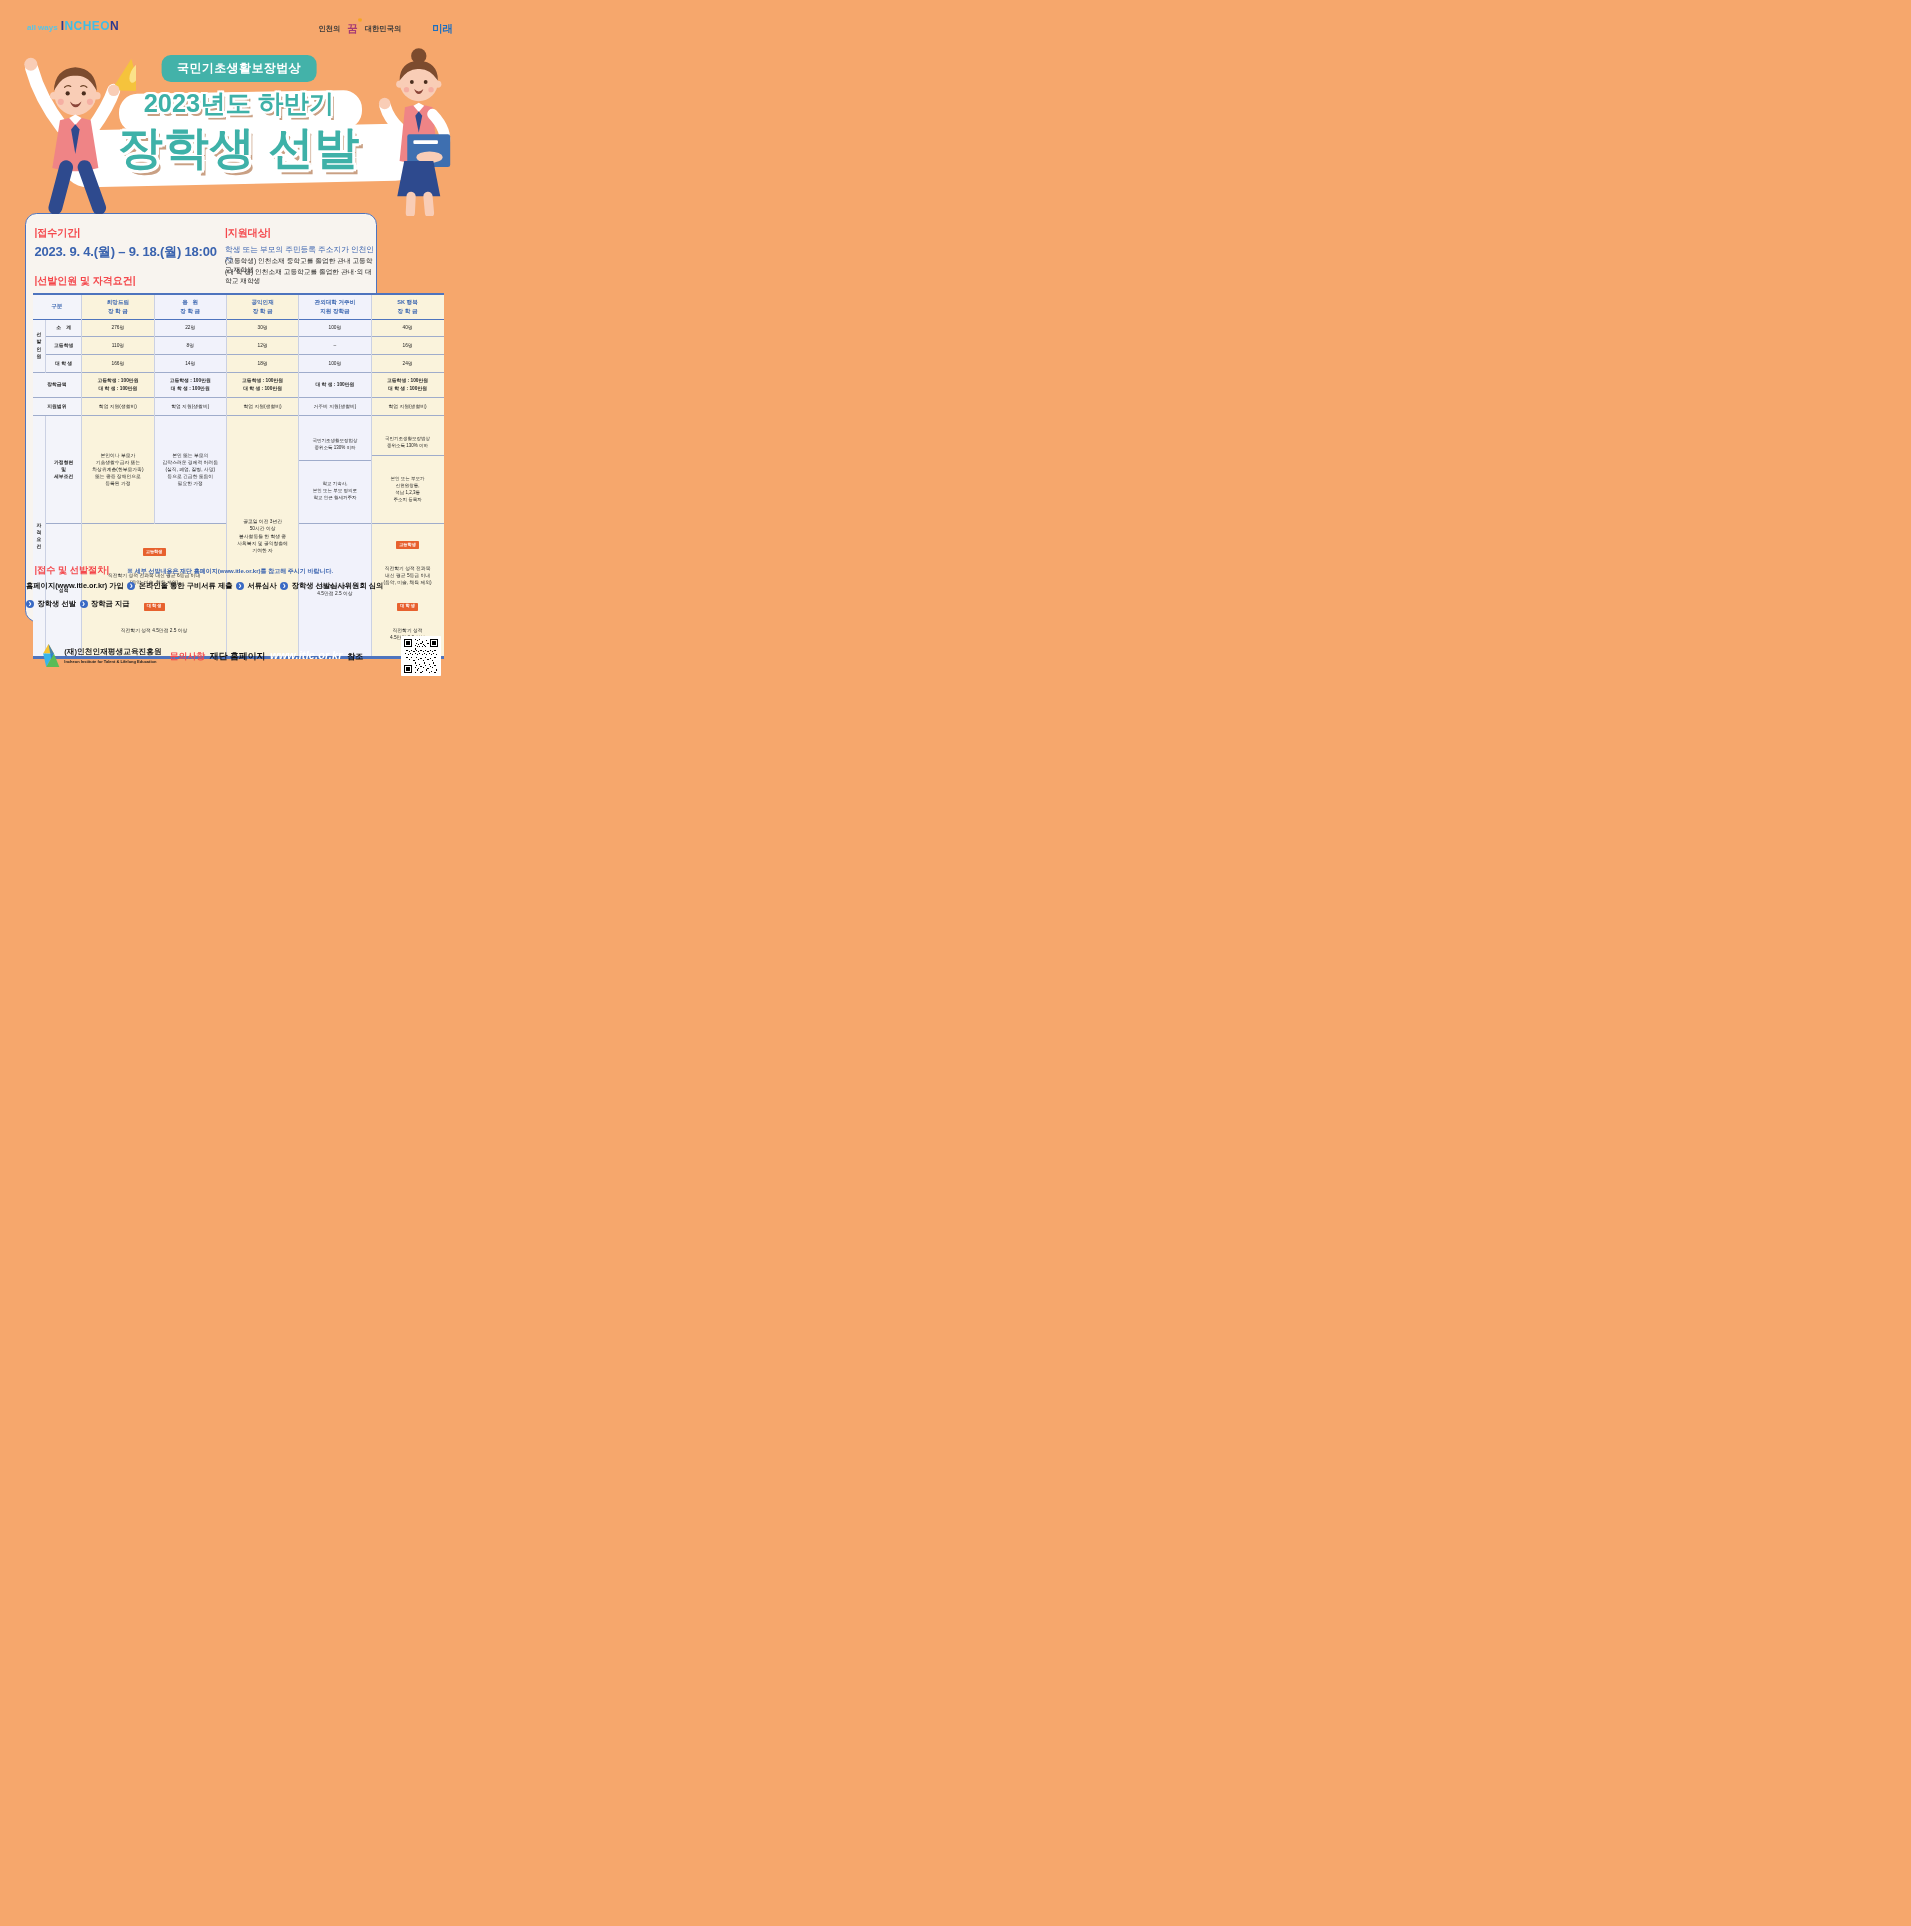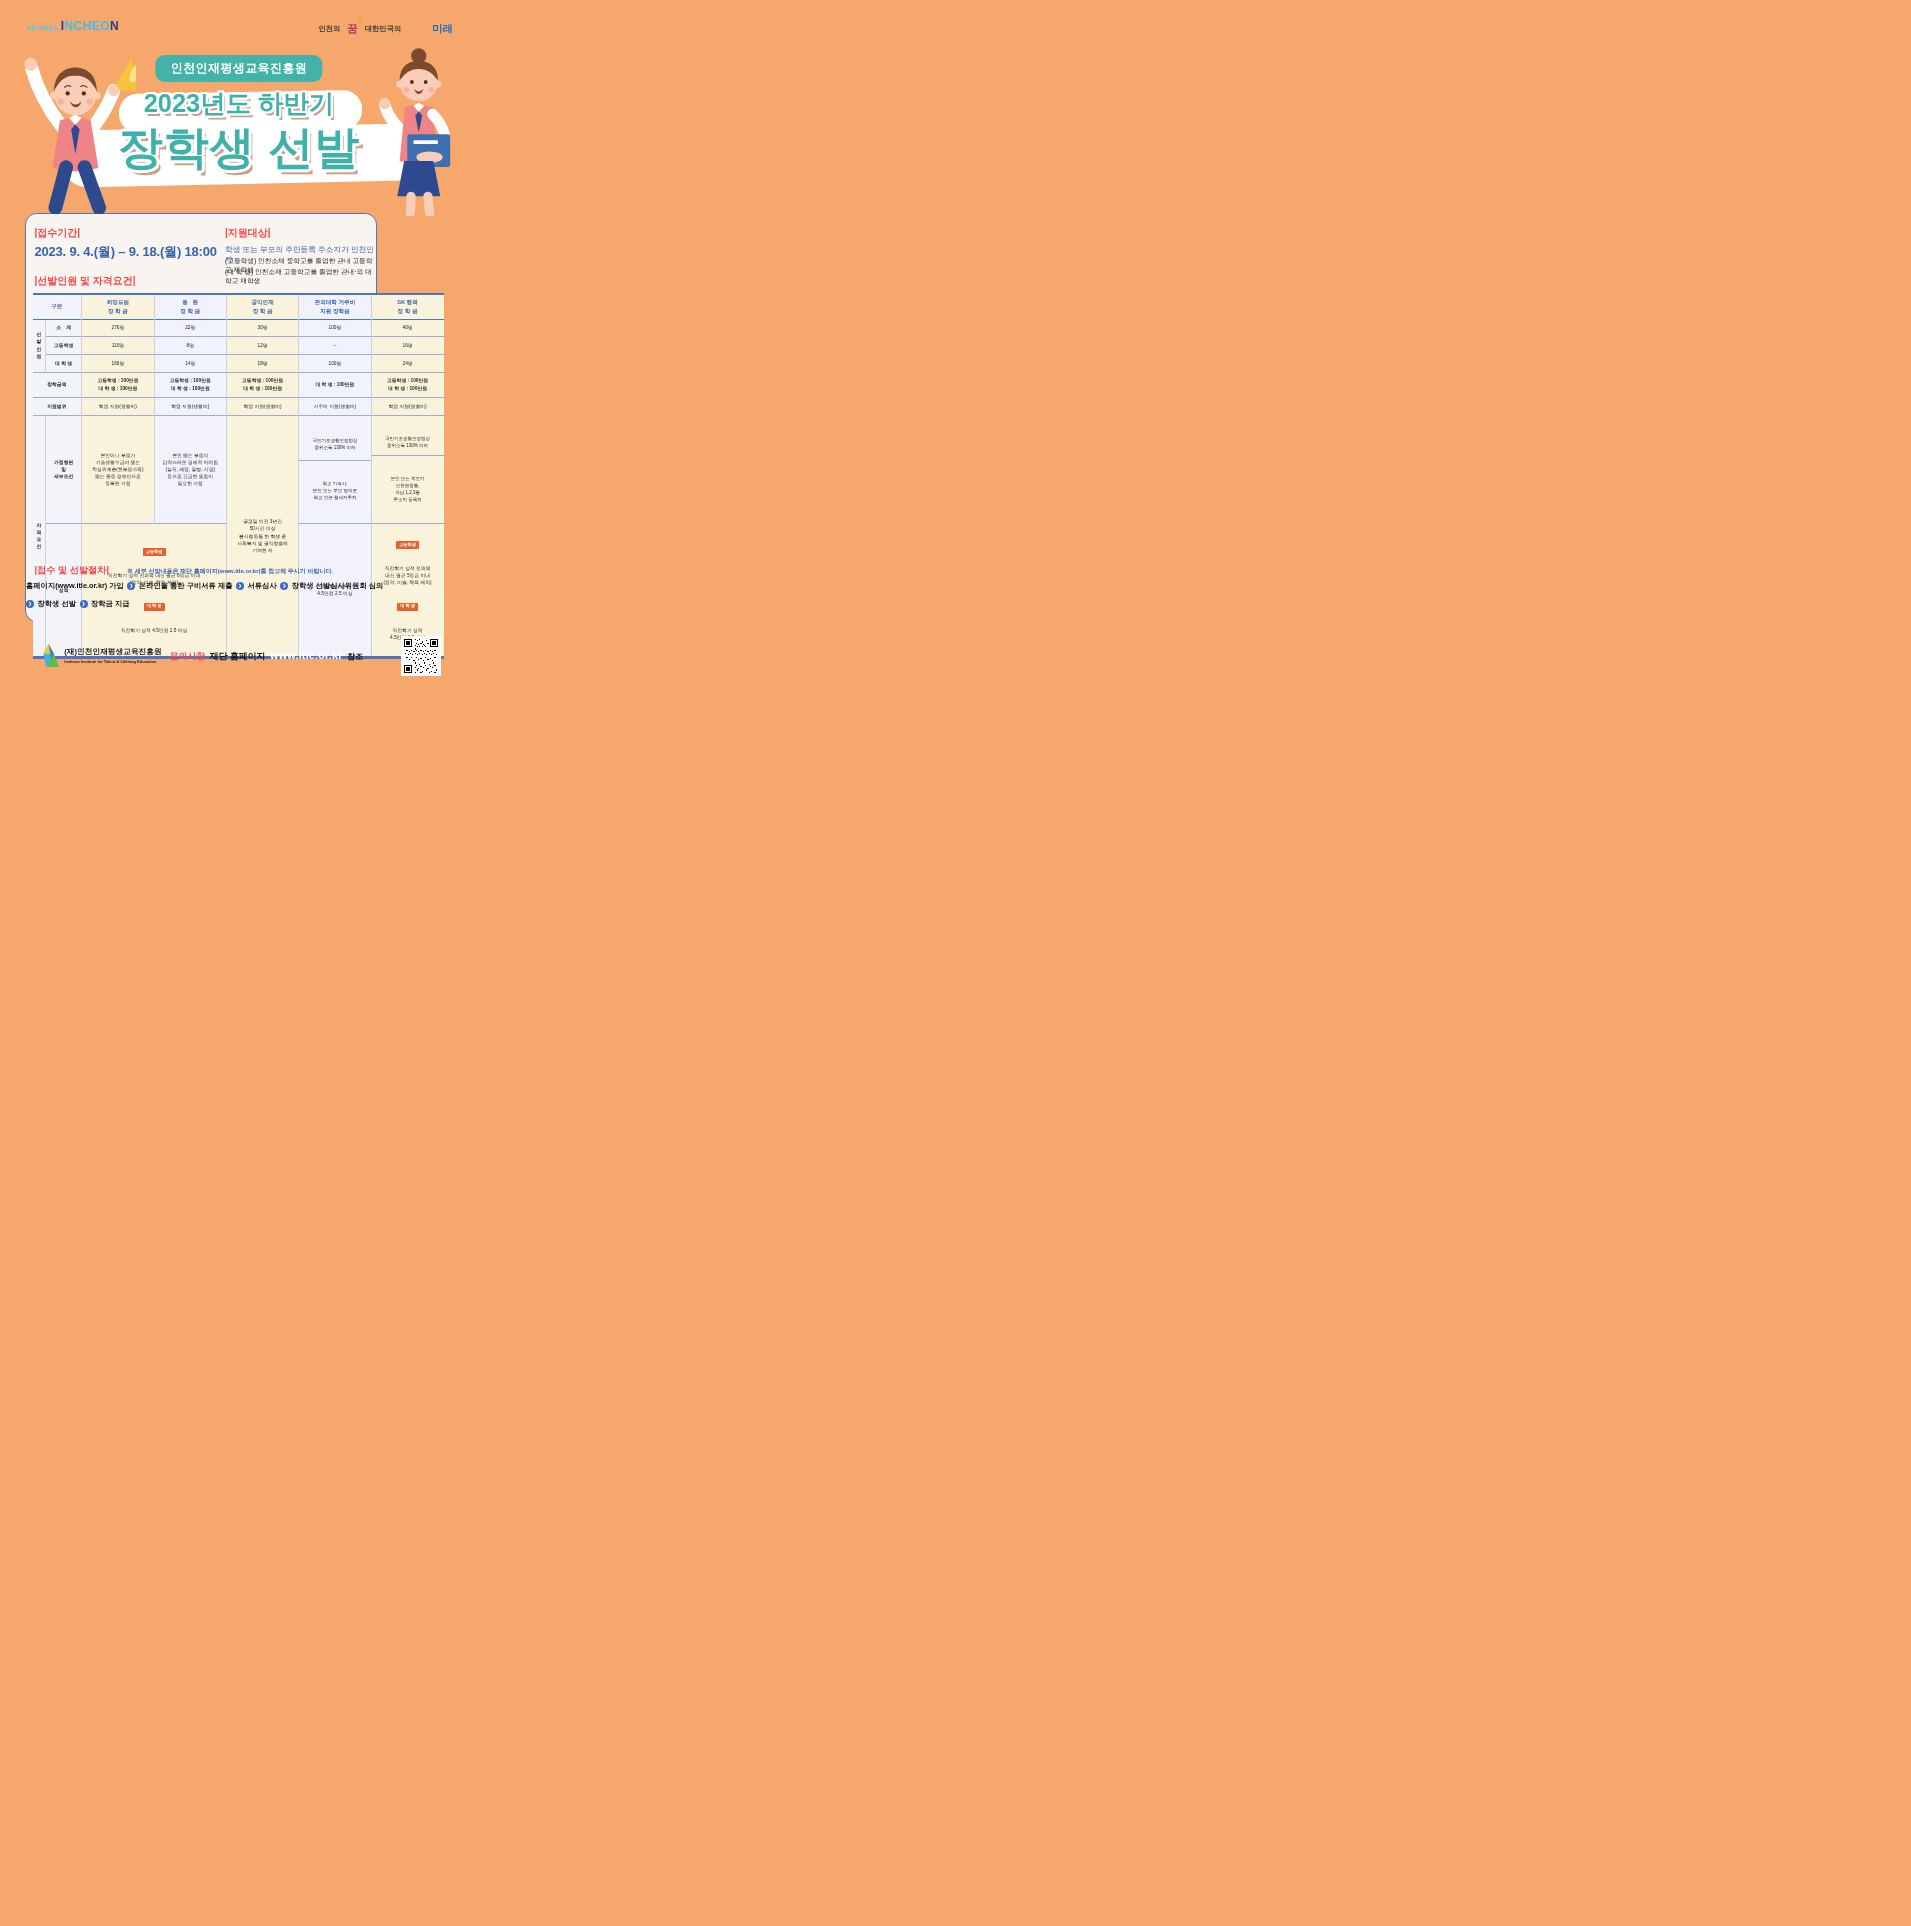--- a/index.html
+++ b/index.html
@@ -99,21 +99,21 @@
   .break{flex-basis:100%;height:0;}
 
   
   .footer{left:0;top:628px;width:478px;height:55px;display:flex;align-items:center;z-index:2;}
   .f-logo{margin-left:42px;display:flex;align-items:center;gap:4.6px;}
   .f-org .kr{font-size:7.7px;font-weight:900;color:#1E1E1E;}
   .f-org .en{font-size:4px;font-weight:bold;color:#1E1E1E;margin-top:1.2px;}
   .f-contact{display:flex;align-items:baseline;gap:4.6px;margin-left:8px;}
   .f-contact .lbl{color:#F4484C;font-weight:900;font-size:8.9px;}
   .f-contact .txt{color:#111;font-weight:900;font-size:8.9px;}
-  .f-contact .url{color:#fff;font-weight:900;font-size:10.8px;letter-spacing:0.2px;}
+  .f-contact .url{color:#fff;font-weight:900;font-size:10.8px;letter-spacing:0.2px;font-style:italic;}
   .f-contact .suf{color:#111;font-weight:900;font-size:8px;}
   .qr-box{margin-left:auto;margin-right:37px;width:40px;height:40px;background:#fff;
     display:flex;align-items:center;justify-content:center;border-radius:0.8px;}
 </style>
 </head>
 <body>
 
 <div class="abs logo-allways">
   <span class="tag">all ways</span>
   <span class="logo-incheon"><span>I</span><span>N</span><span>C</span><span>H</span><span>E</span><span>O</span><span>N</span></span>
@@ -121,21 +121,21 @@
 
 <div class="abs logo-slogan">
   <span class="t1">인천의</span>
   <span class="dream"><span>꿈</span><span class="star">✱</span></span>
   <span class="t1">대한민국의</span>
   <span class="future">미래</span>
 </div>
 
 <div class="abs burst1"></div>
 <div class="abs burst2"></div>
-<div class="abs org-badge">인천인재평생교육진흥원</div>
+<div class="abs org-badge">국민기초생활보장법상</div>
 <div class="abs title-line title1">2023년도 하반기</div>
 <div class="abs title-line title2">장학생 선발</div>
 
 <svg class="abs char char-left" width="119" height="169" viewBox="0 0 310 440">
   <path d="M118 215 Q60 140 38 60" stroke="#FFFFFF" stroke-width="34" fill="none" stroke-linecap="round"></path>
   <circle cx="36" cy="50" r="17" fill="#F9CDB6"></circle>
   <path d="M195 220 Q238 160 252 118" stroke="#FFFFFF" stroke-width="34" fill="none" stroke-linecap="round"></path>
   <polygon points="246,118 298,36 320,120" fill="#F5C33C"></polygon>
   <ellipse cx="308" cy="74" rx="12" ry="26" transform="rotate(24 308 74)" fill="#FBE289"></ellipse>
   <circle cx="252" cy="118" r="15" fill="#F9CDB6"></circle>

